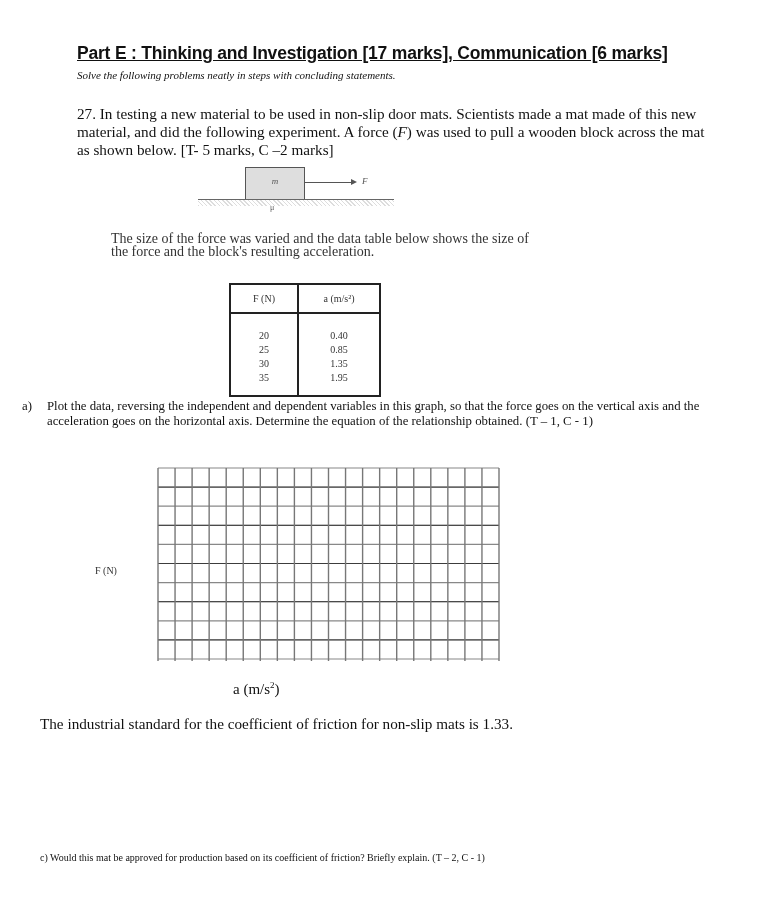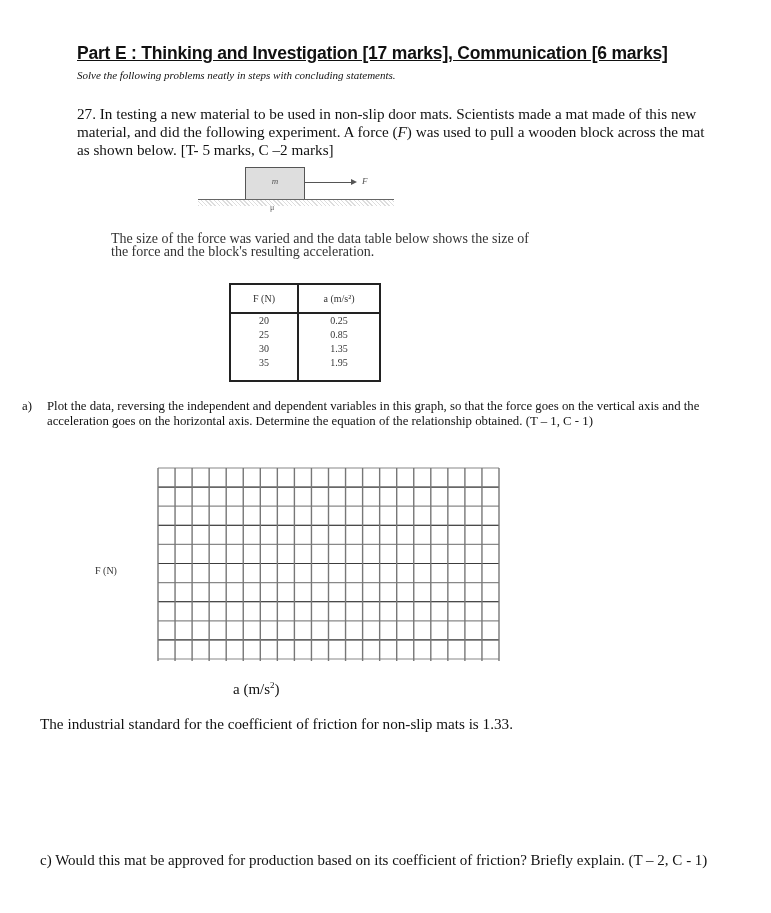--- a/index.html
+++ b/index.html
@@ -22,32 +22,32 @@
   #hatch { position:absolute; left:2px; top:34px; width:196px; height:6px;
     background: repeating-linear-gradient(45deg, #ddd 0 1px, #fff 1px 3px); }
   #mu-label { position:absolute; left:74px; top:37px; font-size:8px; color:#555; }
   #data-desc { left:99px; top:232px; width:420px; font-size:14px; line-height:13px; color:#333;margin-left:12px; }
   
   #data-table { left:229px; top:283px; border-collapse:collapse; font-size:10px; color:#333; }
   #data-table td, #data-table th { border:2px solid #222; padding:0; text-align:center; font-weight:normal; }
   #data-table th { height:27px; }
   #data-table th.c1 { width:66px; }
   #data-table th.c2 { width:80px; }
-  #data-table td { vertical-align:top; padding-top:0; height:66px; }
+  #data-table td { vertical-align:top; padding-top:15px; height:66px; }
   #data-table .cell-line { height:14px; line-height:14px; }
   #qa { left:22px; top:399px; width:700px; font-size:12.8px; line-height:14.5px; }
   #qa .lbl { position:absolute; left:0; top:0; }
   #qa .txt { margin-left:25px; }
   
   #grid { left:157px; top:467px; }
   #y-label { left:95px; top:565px; font-size:10px; color:#333; }
   #x-label { left:233px; top:680px; font-size:15px; }
   #x-label sup { font-size:9px; }
   #para-std { left:40px; top:715px; width:700px; font-size:15.2px; line-height:18.5px; }
-  #qc { left:40px; top:852px; width:700px; font-size:15px; }
+  #qc { left:40px; top:852px; width:700px; font-size:10px; }
 </style>
 </head>
 <body>
 
 <div id="part-title" class="abs sans">Part E : Thinking and Investigation [17 marks], Communication [6 marks]</div>
 <div id="instructions" class="abs serif">Solve the following problems neatly in steps with concluding statements.</div>
 
 <div id="q44" class="abs serif"><span>27. In testing a new material to be used in non-slip door mats. Scientists made a mat made of this new material, and did the following experiment. A force (</span><i>F</i><span>) was used to pull a wooden block across the mat as shown below. [T- 5 marks, C –2 marks]</span></div>
 
 <div id="diagram" class="abs serif">
@@ -71,21 +71,21 @@
     <th class="c2">a (m/s²)</th>
   </tr>
   <tr>
     <td>
       <div class="cell-line">20</div>
       <div class="cell-line">25</div>
       <div class="cell-line">30</div>
       <div class="cell-line">35</div>
     </td>
     <td>
-      <div class="cell-line">0.25</div>
+      <div class="cell-line">0.40</div>
       <div class="cell-line">0.85</div>
       <div class="cell-line">1.35</div>
       <div class="cell-line">1.95</div>
     </td>
   </tr>
 </tbody>
   </table>
 
 <div id="qa" class="abs serif">
   <span class="lbl">a)</span>

